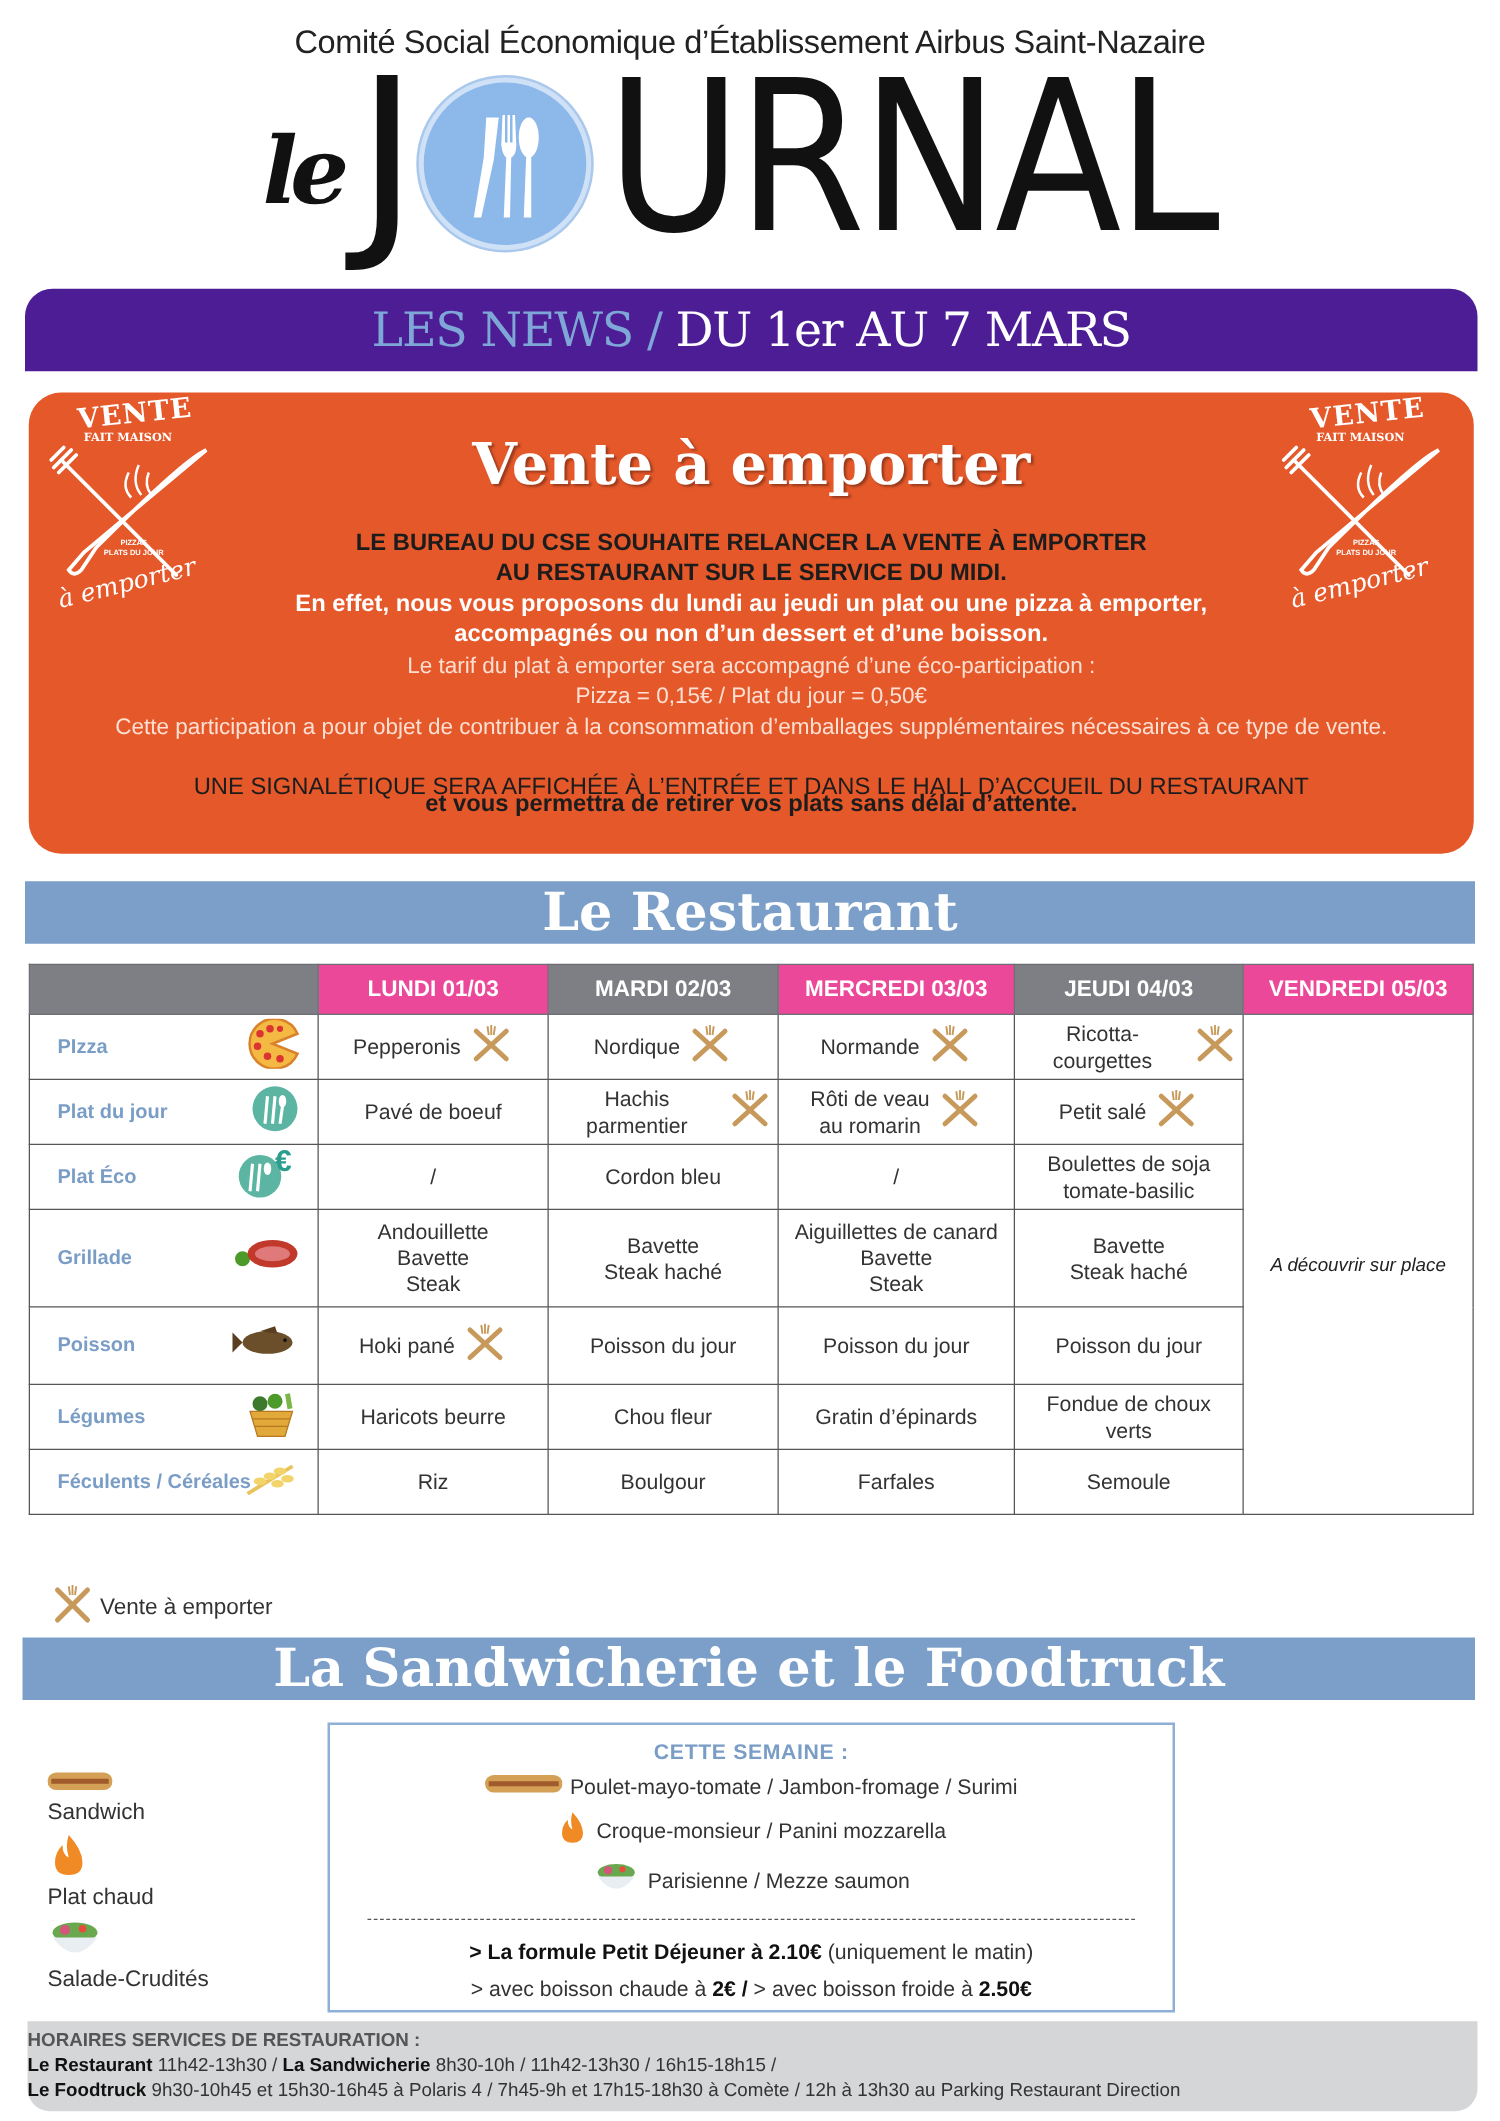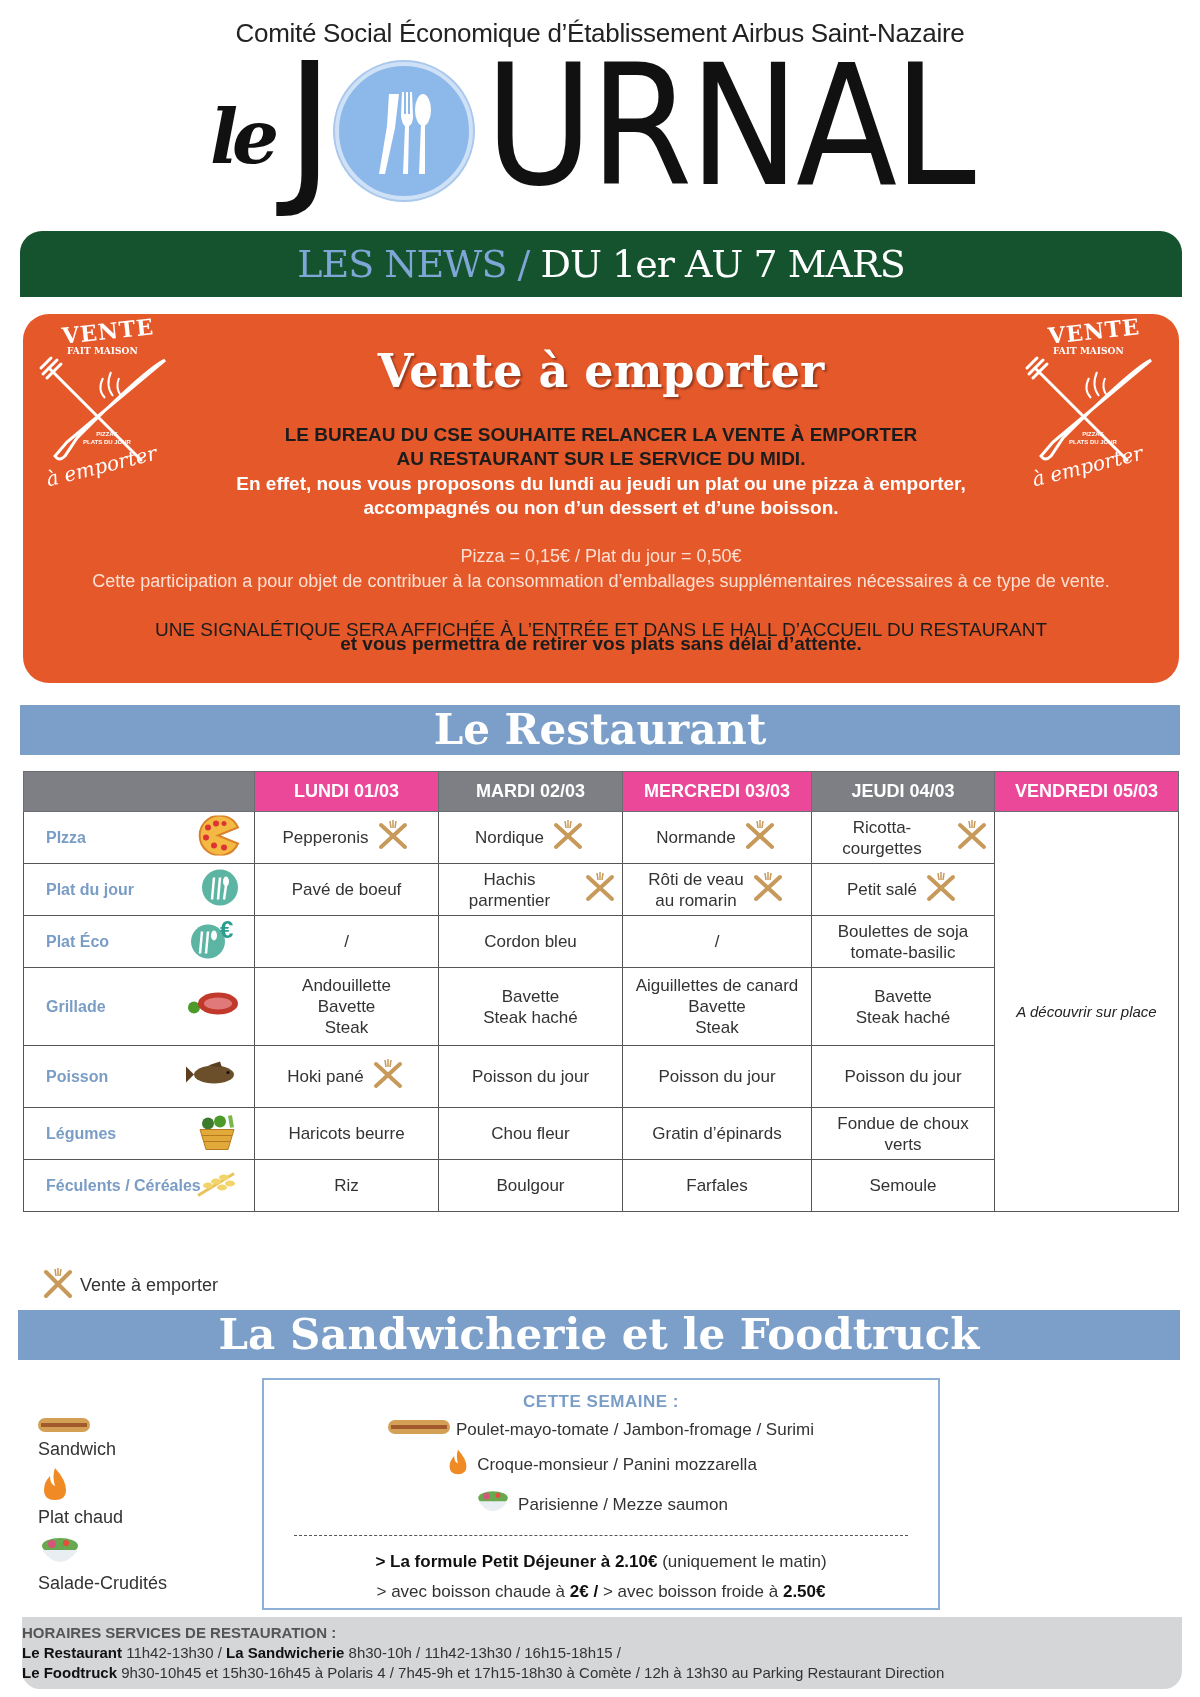--- a/index.html
+++ b/index.html
@@ -7,21 +7,21 @@
   body { position: relative; font-family: "Liberation Sans", "DejaVu Sans", sans-serif; color: #222; }
 
   
   .org-line { position: absolute; top: 18px; left: 0; width: 1200px; text-align: center; font-size: 26px; color: #222; font-family: "Liberation Sans Narrow", "Liberation Sans", sans-serif; letter-spacing: -0.3px; }
   .masthead { position: absolute; top: 60px; left: 205px; width: 800px; height: 150px; }
   .mast-le { position: absolute; left: 5px; top: 34px; font-family: "DejaVu Serif", serif; font-style: italic; font-weight: bold; font-size: 74px; color: #111; letter-spacing: -6px; }
   .mast-j { position: absolute; left: 80px; top: -20px; font-size: 168px; font-weight: normal; color: #111; font-family: "DejaVu Sans", sans-serif; line-height: 1; }
   .mast-plate { position: absolute; left: 130px; top: 2px; width: 138px; height: 138px; border-radius: 50%; background: #8db8ea; border: 4px solid #cfe1f6; box-shadow: 0 0 0 2px #a9c8ec; }
   .mast-rest { position: absolute; left: 280px; top: -18px; font-size: 168px; font-family: "DejaVu Sans", sans-serif; color: #111; line-height: 1; letter-spacing: -4px; transform: scaleX(0.88); transform-origin: left top; }
 
-  .news-bar { position: absolute; top: 231px; left: 20px; width: 1162px; height: 66px; background: #14532d; border-radius: 22px 22px 0 0; text-align: center; line-height: 66px; font-family: "DejaVu Serif", serif; font-size: 38px; letter-spacing: -1px; }
+  .news-bar { position: absolute; top: 231px; left: 20px; width: 1162px; height: 66px; background: #4c1d95; border-radius: 22px 22px 0 0; text-align: center; line-height: 66px; font-family: "DejaVu Serif", serif; font-size: 38px; letter-spacing: -1px; }
   .news-bar .blue { color: #7ea6d6; }
   .news-bar .white { color: #ffffff; }
 
   
   .orange { position: absolute; top: 314px; left: 23px; width: 1156px; height: 369px; background: #e5582a; border-radius: 26px; }
   .orange-title { position: absolute; top: 30px; left: 0; width: 100%; text-align: center; font-family: "DejaVu Serif", serif; font-weight: bold; font-size: 46px; color: #fff; text-shadow: 2px 2px 2px rgba(0,0,0,0.35); }
   .o-line { position: absolute; left: 0; width: 100%; text-align: center; }
   .o-bold-dark { font-weight: bold; color: #1c1c1c; font-size: 19px; }
   .o-bold-white { font-weight: bold; color: #ffffff; font-size: 19px; }
   .o-light { color: #fde0d3; font-size: 18px; }
@@ -129,20 +129,21 @@
       <text x="70" y="106" font-size="6" fill="#fff" font-weight="bold" text-anchor="middle">PLATS DU JOUR</text>
     </svg>
     <span class="ae">à emporter</span>
   </div>
 
   <div class="orange-title">Vente à emporter</div>
   <div class="o-line o-bold-dark" style="top:110px;">LE BUREAU DU CSE SOUHAITE RELANCER LA VENTE À EMPORTER</div>
   <div class="o-line o-bold-dark" style="top:134px;">AU RESTAURANT SUR LE SERVICE DU MIDI.</div>
   <div class="o-line o-bold-white" style="top:159px;">En effet, nous vous proposons du lundi au jeudi un plat ou une pizza à emporter,</div>
   <div class="o-line o-bold-white" style="top:183px;">accompagnés ou non d’un dessert et d’une boisson.</div>
+  <div class="o-line o-light" style="top:208px;">Le tarif du plat à emporter sera accompagné d’une éco-participation  :</div>
   <div class="o-line o-light" style="top:232px;">Pizza = 0,15€ / Plat du jour = 0,50€</div>
   <div class="o-line o-light" style="top:257px;">Cette participation a pour objet de contribuer à la consommation d’emballages supplémentaires nécessaires à ce type de vente.</div>
   <div class="o-line o-bold-dark" style="top:305px; font-weight:normal; font-family:'Liberation Sans', sans-serif;">UNE SIGNALÉTIQUE SERA AFFICHÉE À L’ENTRÉE ET DANS LE HALL D’ACCUEIL DU RESTAURANT</div>
   <div class="o-line o-bold-dark" style="top:319px;">et vous permettra de retirer vos plats sans délai d’attente.</div>
 </div>
 
 <div class="section-bar" style="top:705px;">Le Restaurant</div>
 
 <table class="menu-table">
   <colgroup>

